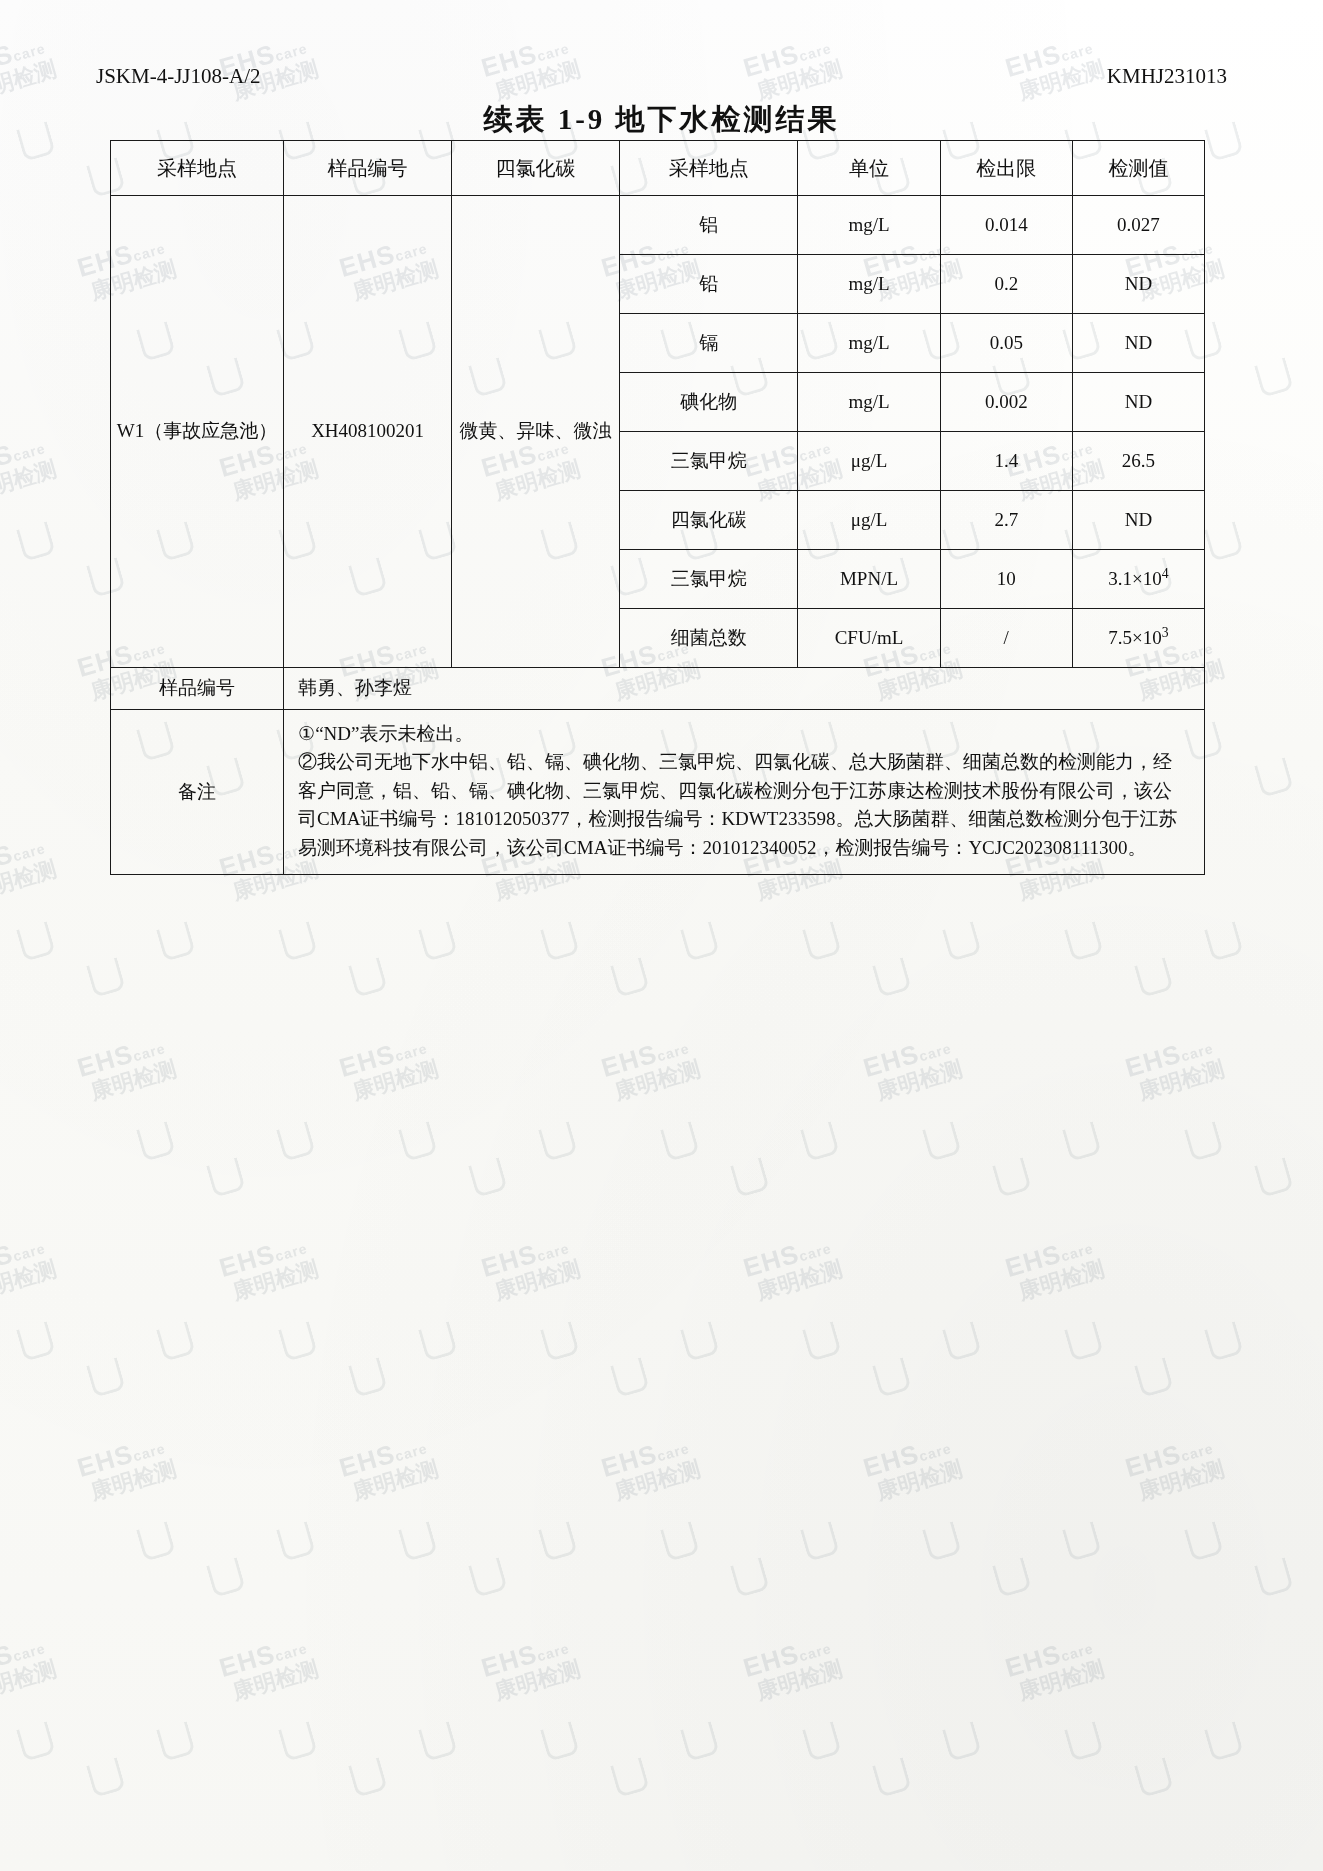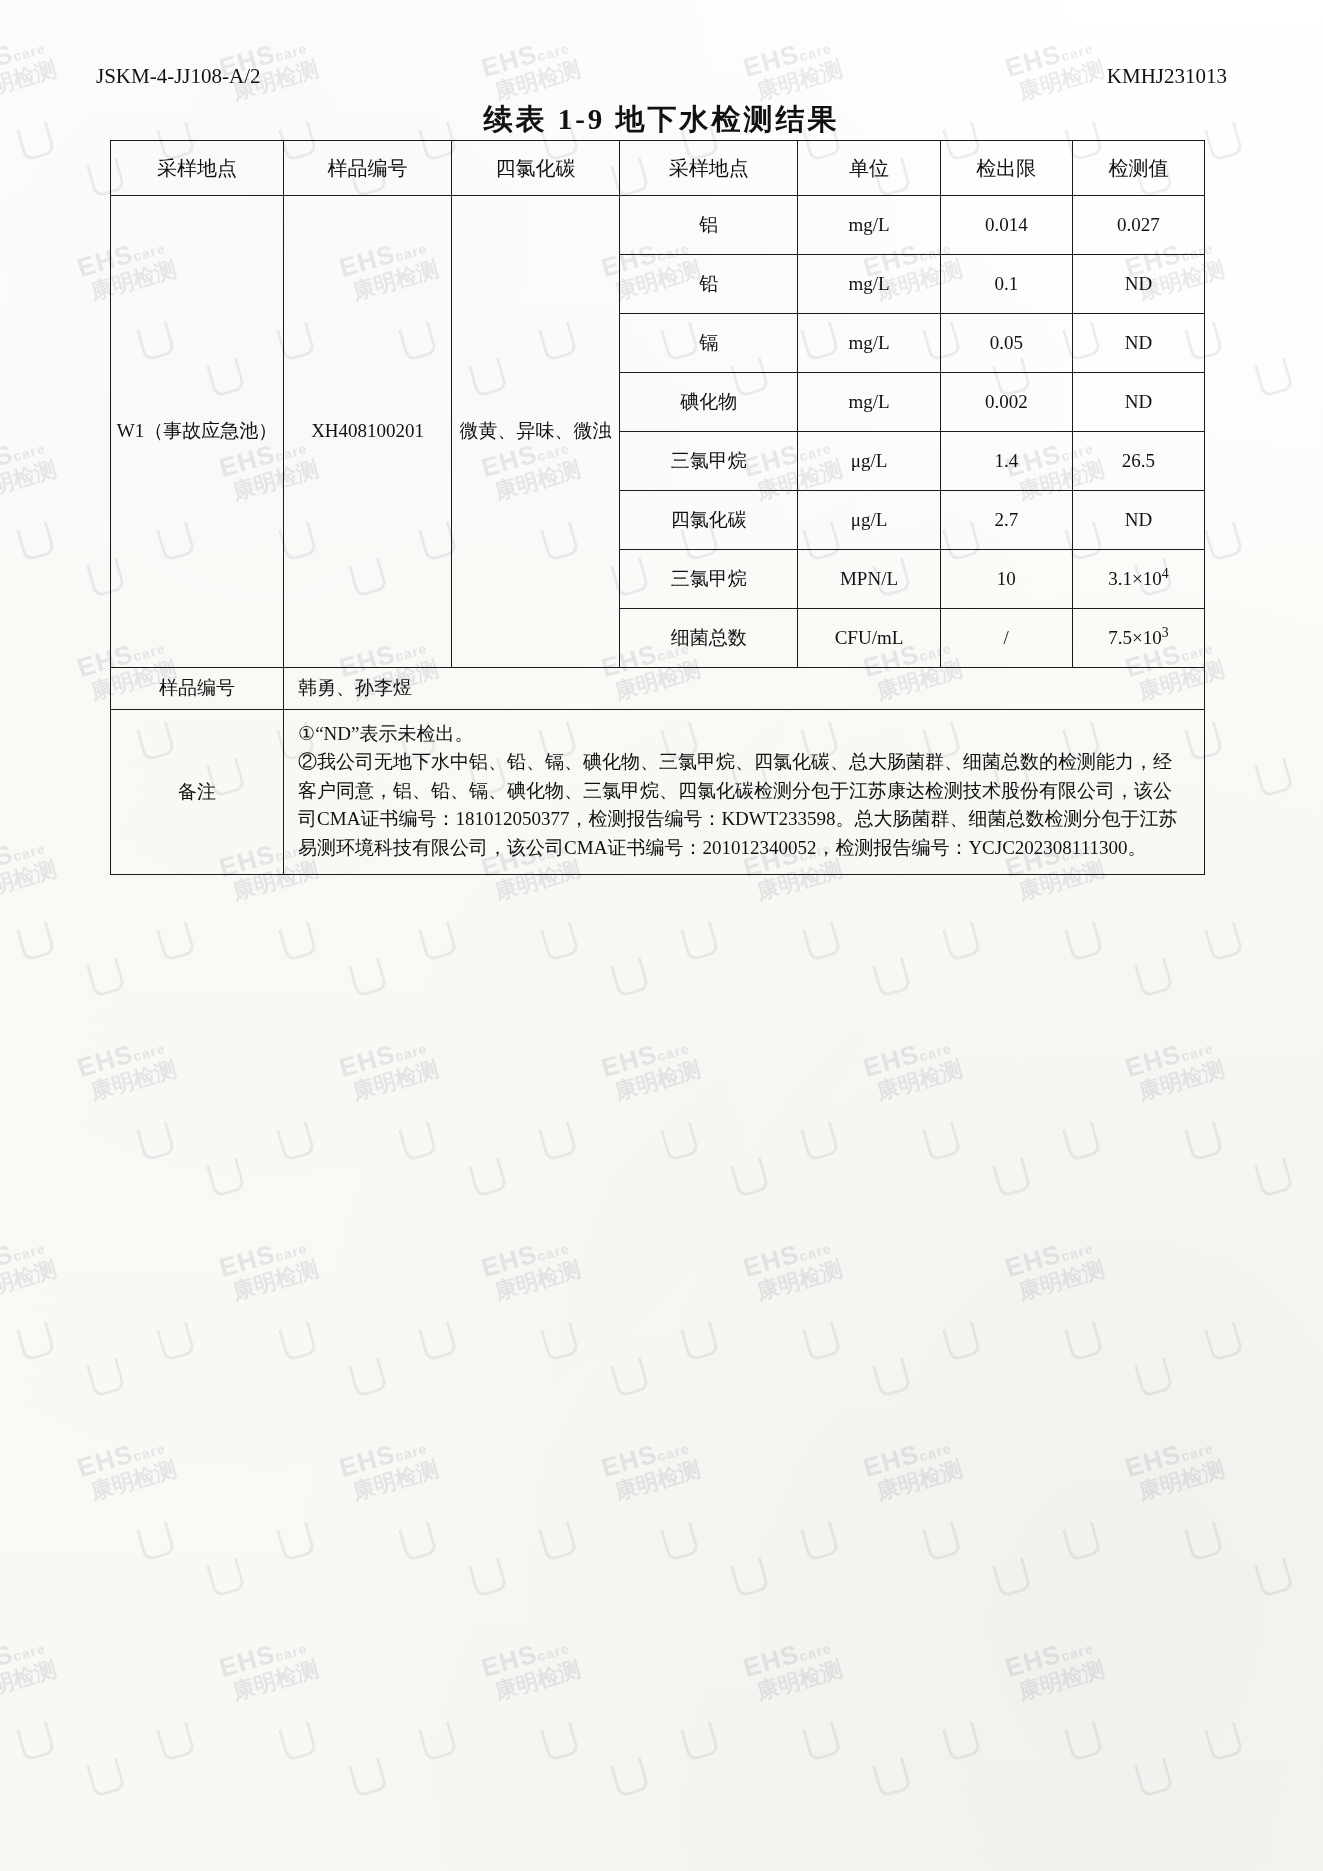--- a/index.html
+++ b/index.html
@@ -346,21 +346,21 @@
           <td class="col-sn" rowspan="8">XH408100201</td>
           <td class="col-prop cell-multiline" rowspan="8">微黄、异味、微浊</td>
           <td>铝</td>
           <td>mg/L</td>
           <td>0.014</td>
           <td>0.027</td>
         </tr>
         <tr class="row-data">
           <td>铅</td>
           <td>mg/L</td>
-          <td>0.1</td>
+          <td>0.2</td>
           <td>ND</td>
         </tr>
         <tr class="row-data">
           <td>镉</td>
           <td>mg/L</td>
           <td>0.05</td>
           <td>ND</td>
         </tr>
         <tr class="row-data">
           <td>碘化物</td>

